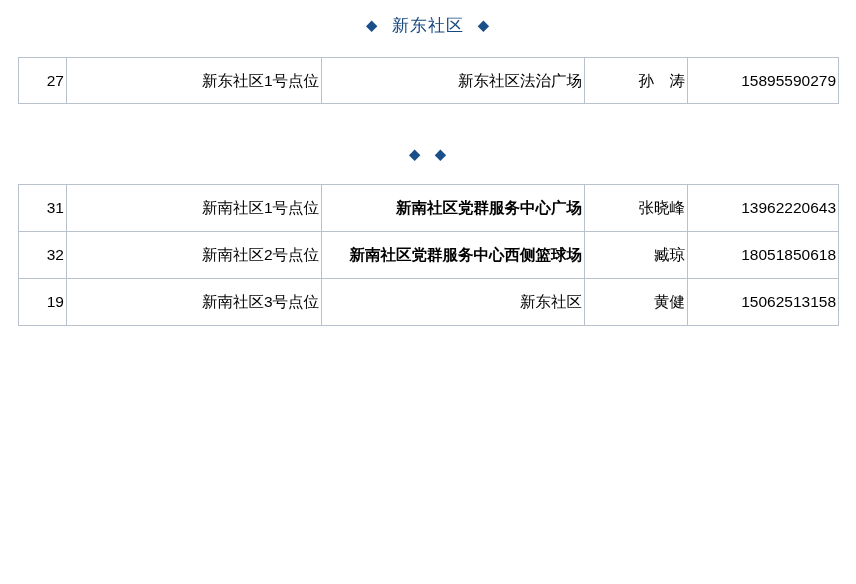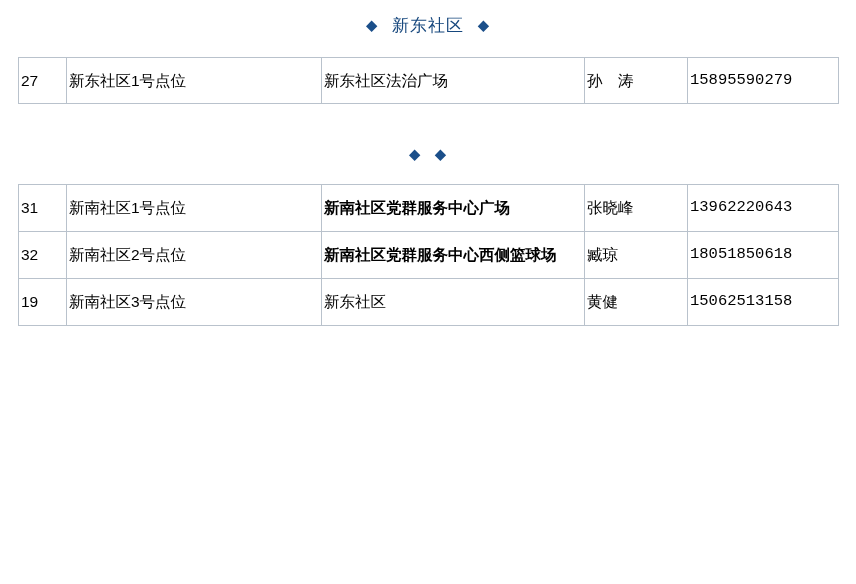--- a/index.html
+++ b/index.html
@@ -48,41 +48,41 @@
   table.grid {
     border-collapse: collapse;
     table-layout: fixed;
     margin: 0 18px;
     width: 820px;
     background: #ffffff;
   }
   table.grid td {
     border: 1px solid #b9c2cc;
     font-size: 15.5px;
-    text-align: left;
+    text-align: right;
     vertical-align: middle;
     padding: 0 2px;
     line-height: 1.25;
     color: #000;
   }
   .c-idx  { width: 48px; }
   .c-name { width: 255px; }
   .c-loc  { width: 263px; }
   .c-per  { width: 103px; }
   .c-tel  { width: 151px; }
 
   .row-h1 td { height: 45px; }
   .row-h2 td { height: 46px; }
 
   .sp-top-1 { height: 14px; }
   .sp-head-gap-1 { height: 20px; }
   .sp-mid { height: 44px; }
   .sp-head-gap-2 { height: 22px; }
 
-  .tel { font-family: Liberation Mono, monospace; font-size: 16px; }
+  .tel { font-family: Liberation Sans, sans-serif; font-size: 16px; }
   .cjk { font-family: "Liberation Sans", sans-serif; }
   .two-line { font-size: 15px; font-weight: bold; }
 </style>
 </head>
 <body>
 
 <div class="page">
 
   <div class="sp-top-1"></div>
 

